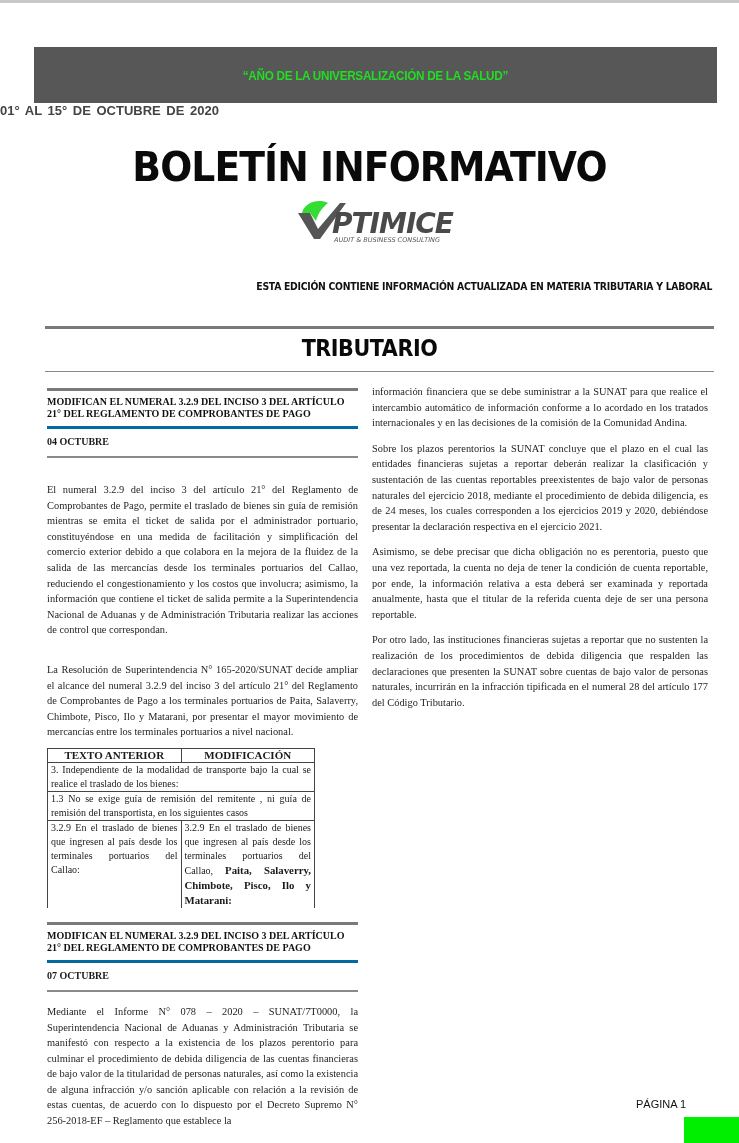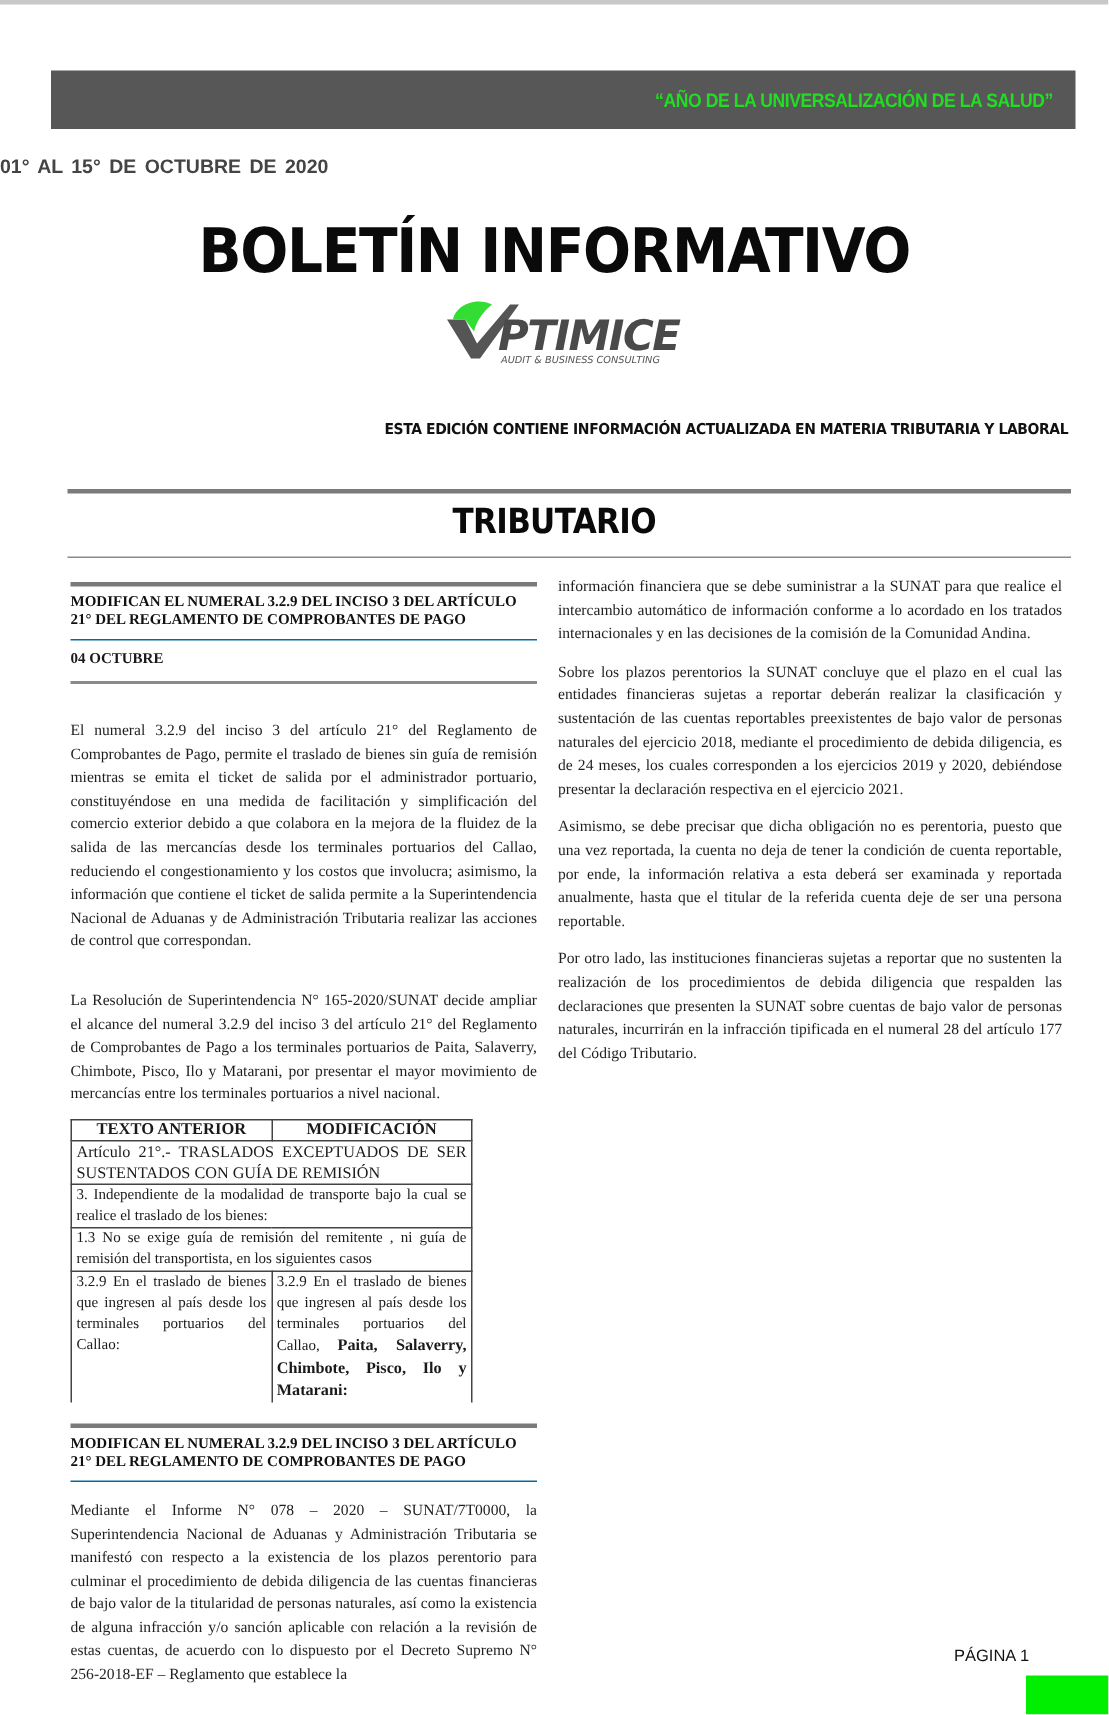--- a/index.html
+++ b/index.html
@@ -2,22 +2,22 @@
 <html><head>
 <meta charset="utf-8">
 <style>
   html, body { margin: 0; padding: 0; }
   body {
     width: 739px; height: 1143px; background: #ffffff; position: relative; overflow: hidden;
     font-family: "Liberation Serif", serif; color: #1a1a1a;
   }
   .top-line { position: absolute; left: 0; top: 0; width: 739px; height: 3px; background: #c8c8c8; }
   .banner {
-    position: absolute; left: 34px; top: 47px; width: 683px; height: 39px; background: #575757;
-    display: flex; align-items: center; justify-content: flex-end;
+    position: absolute; left: 34px; top: 47px; width: 683px; height: 56px; background: #575757;
+    display: flex; align-items: center; justify-content: center;
   }
   .banner span {
     font-family: "Liberation Sans", sans-serif; font-weight: bold; font-size: 13px; color: #22dd22;
     letter-spacing: -0.3px; transform: scaleX(0.9); display: inline-block;
   }
   .date-range {
     position: absolute; left: 0; width: 594px; top: 103px; text-align: left;
     font-family: "Liberation Sans", sans-serif; font-weight: bold; font-size: 13px; color: #444;
     word-spacing: 2px;
   }
@@ -37,21 +37,21 @@
   .rule-thin { position: absolute; height: 1px; background: #8a8a8a; }
   .section-title {
     position: absolute; left: 0; width: 739px; top: 335px; text-align: center;
     font-family: "DejaVu Sans", sans-serif; font-weight: bold; font-size: 23px; color: #0a0a0a;
     letter-spacing: -0.5px; transform: scaleX(0.9);
   }
   .col-left { position: absolute; left: 47px; top: 388px; width: 311px; }
   .col-right { position: absolute; left: 372px; top: 384px; width: 336px; }
   .article-head {
     font-weight: bold; font-size: 10px; line-height: 12px; text-transform: uppercase; color: #111;
-    padding: 5px 0 6px 0; border-top: 3px solid #7a7a7a; border-bottom: 1px solid #0369a1;
+    padding: 5px 0 6px 0; border-top: 3px solid #7a7a7a; border-bottom: 3px solid #0369a1;
   }
   .article-date {
     font-weight: bold; font-size: 10px; line-height: 12px; padding: 7px 0 8px 0;
     border-bottom: 2px solid #8a8a8a;
   }
   p.body {
     margin: 0; font-size: 10.4px; line-height: 15.6px; text-align: justify; color: #1e1e1e;
   }
   .col-left p.body { margin-top: 24px; }
   .col-right p.body { margin-bottom: 10px; }
@@ -107,41 +107,39 @@
     <p class="body">El numeral 3.2.9 del inciso 3 del artículo 21° del Reglamento de Comprobantes de Pago, permite el traslado de bienes sin guía de remisión mientras se emita el ticket de salida por el administrador portuario, constituyéndose en una medida de facilitación y simplificación del comercio exterior debido a que colabora en la mejora de la fluidez de la salida de las mercancías desde los terminales portuarios del Callao, reduciendo el congestionamiento y los costos que involucra; asimismo, la información que contiene el ticket de salida permite a la Superintendencia Nacional de Aduanas y de Administración Tributaria realizar las acciones de control que correspondan.</p>
     <p class="body">La Resolución de Superintendencia N° 165-2020/SUNAT decide ampliar el alcance del numeral 3.2.9 del inciso 3 del artículo 21° del Reglamento de Comprobantes de Pago a los terminales portuarios de Paita, Salaverry, Chimbote, Pisco, Ilo y Matarani, por presentar el mayor movimiento de mercancías entre los terminales portuarios a nivel nacional.</p>
 
     <table class="cmp">
       <tbody>
           <tr>
         <th>TEXTO ANTERIOR</th>
         <th>MODIFICACIÓN</th>
       </tr>
       <tr>
-        <td colspan="2" class="big">Artículo 21°.- TRASLADOS EXCEPTUADOS DE SER SUSTENTADOS CON GUÍA DE REMISIÓN</td>
-      </tr>
-      <tr>
         <td colspan="2">3. Independiente de la modalidad de transporte bajo la cual se realice el traslado de los bienes:</td>
       </tr>
       <tr>
         <td colspan="2">1.3 No se exige guía de remisión del remitente , ni guía de remisión del transportista, en los siguientes casos</td>
       </tr>
       <tr>
         <td class="last" style="width:50%; height:70px;">3.2.9 En el traslado de bienes que ingresen al país desde los terminales portuarios del Callao:</td>
         <td class="last">
           <span>3.2.9 En el traslado de bienes que ingresen al país desde los terminales portuarios del Callao,</span>
           <b style="font-size:10.8px;">Paita, Salaverry, Chimbote, Pisco, Ilo y Matarani:</b>
         </td>
       </tr>
     </tbody>
       </table>
   </div>
 
   <div class="article" style="margin-top:14px;">
     <div class="article-head">MODIFICAN EL NUMERAL 3.2.9 DEL INCISO 3 DEL ARTÍCULO 21° DEL REGLAMENTO DE COMPROBANTES DE PAGO</div>
+    <div class="article-date">07 OCTUBRE</div>
     <p class="body" style="margin-top:12px;">Mediante el Informe N° 078 – 2020 – SUNAT/7T0000, la Superintendencia Nacional de Aduanas y Administración Tributaria se manifestó con respecto a la existencia de los plazos perentorio para culminar el procedimiento de debida diligencia de las cuentas financieras de bajo valor de la titularidad de personas naturales, así como la existencia de alguna infracción y/o sanción aplicable con relación a la revisión de estas cuentas, de acuerdo con lo dispuesto por el Decreto Supremo N° 256-2018-EF – Reglamento que establece la</p>
   </div>
 </div>
 
 <div class="col-right">
   <p class="body">información financiera que se debe suministrar a la SUNAT para que realice el intercambio automático de información conforme a lo acordado en los tratados internacionales y en las decisiones de la comisión de la Comunidad Andina.</p>
   <p class="body">Sobre los plazos perentorios la SUNAT concluye que el plazo en el cual las entidades financieras sujetas a reportar deberán realizar la clasificación y sustentación de las cuentas reportables preexistentes de bajo valor de personas naturales del ejercicio 2018, mediante el procedimiento de debida diligencia, es de 24 meses, los cuales corresponden a los ejercicios 2019 y 2020, debiéndose presentar la declaración respectiva en el ejercicio 2021.</p>
   <p class="body">Asimismo, se debe precisar que dicha obligación no es perentoria, puesto que una vez reportada, la cuenta no deja de tener la condición de cuenta reportable, por ende, la información relativa a esta deberá ser examinada y reportada anualmente, hasta que el titular de la referida cuenta deje de ser una persona reportable.</p>
   <p class="body">Por otro lado, las instituciones financieras sujetas a reportar que no sustenten la realización de los procedimientos de debida diligencia que respalden las declaraciones que presenten la SUNAT sobre cuentas de bajo valor de personas naturales, incurrirán en la infracción tipificada en el numeral 28 del artículo 177 del Código Tributario.</p>
 </div>

